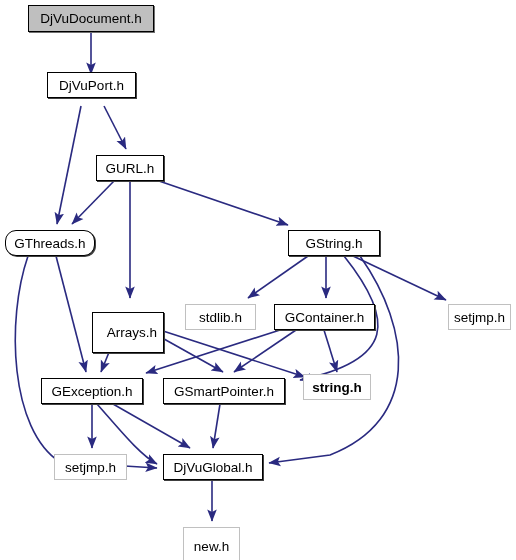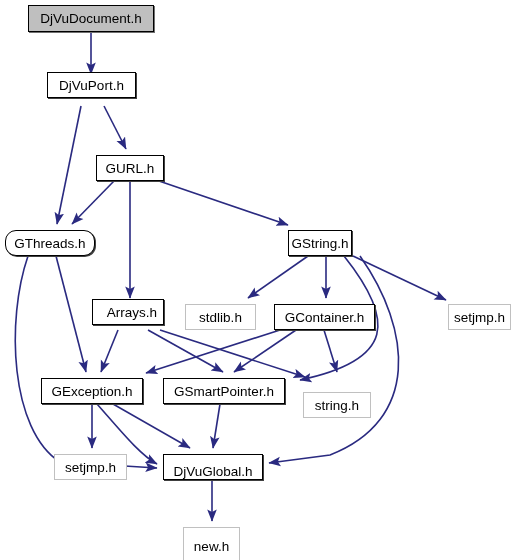--- a/index.html
+++ b/index.html
@@ -67,47 +67,47 @@
       </div>
       <div class="node solid" style="left: 47px; top: 72px; width: 89px; height: 26px;">
         <span>DjVuPort.h</span>
       </div>
       <div class="node solid" style="left: 96px; top: 155px; width: 68px; height: 26px;">
         <span>GURL.h</span>
       </div>
       <div class="node solid" style="left: 5px; top: 230px; width: 90px; height: 26px; border-radius: 11px;">
         <span>GThreads.h</span>
       </div>
-      <div class="node solid" style="left: 288px; top: 230px; width: 64px; height: 26px; align-items: center;">
+      <div class="node solid" style="left: 288px; top: 230px; width: 92px; height: 26px; align-items: center;">
         <span>GString.h</span>
       </div>
-      <div class="node solid" style="left: 92px; top: 299px; width: 72px; height: 26px; padding-left: 8px;">
+      <div class="node solid" style="left: 92px; top: 312px; width: 72px; height: 41px; padding-left: 8px;">
         <span>Arrays.h</span>
       </div>
       <div class="node faint" style="left: 185px; top: 304px; width: 71px; height: 26px;">
         <span>stdlib.h</span>
       </div>
       <div class="node solid" style="left: 274px; top: 304px; width: 101px; height: 26px;">
         <span>GContainer.h</span>
       </div>
       <div class="node faint" style="left: 448px; top: 304px; width: 63px; height: 26px;">
         <span>setjmp.h</span>
       </div>
       <div class="node solid" style="left: 41px; top: 378px; width: 102px; height: 26px;">
         <span>GException.h</span>
       </div>
       <div class="node solid" style="left: 163px; top: 378px; width: 122px; height: 26px;">
         <span>GSmartPointer.h</span>
       </div>
-      <div class="node faint" style="left: 303px; top: 392px; width: 68px; height: 26px;">
+      <div class="node faint" style="left: 303px; top: 374px; width: 68px; height: 26px; font-weight: bold;">
         <span>string.h</span>
       </div>
       <div class="node faint" style="left: 54px; top: 454px; width: 73px; height: 26px;">
         <span>setjmp.h</span>
       </div>
-      <div class="node solid" style="left: 163px; top: 454px; width: 100px; height: 26px; align-items: flex-end;">
+      <div class="node solid" style="left: 163px; top: 454px; width: 100px; height: 26px;">
         <span>DjVuGlobal.h</span>
       </div>
       <div class="node faint" style="left: 183px; top: 527px; width: 57px; height: 38px;">
         <span>new.h</span>
       </div>
     </div>
 </div>
 
 </body></html>

